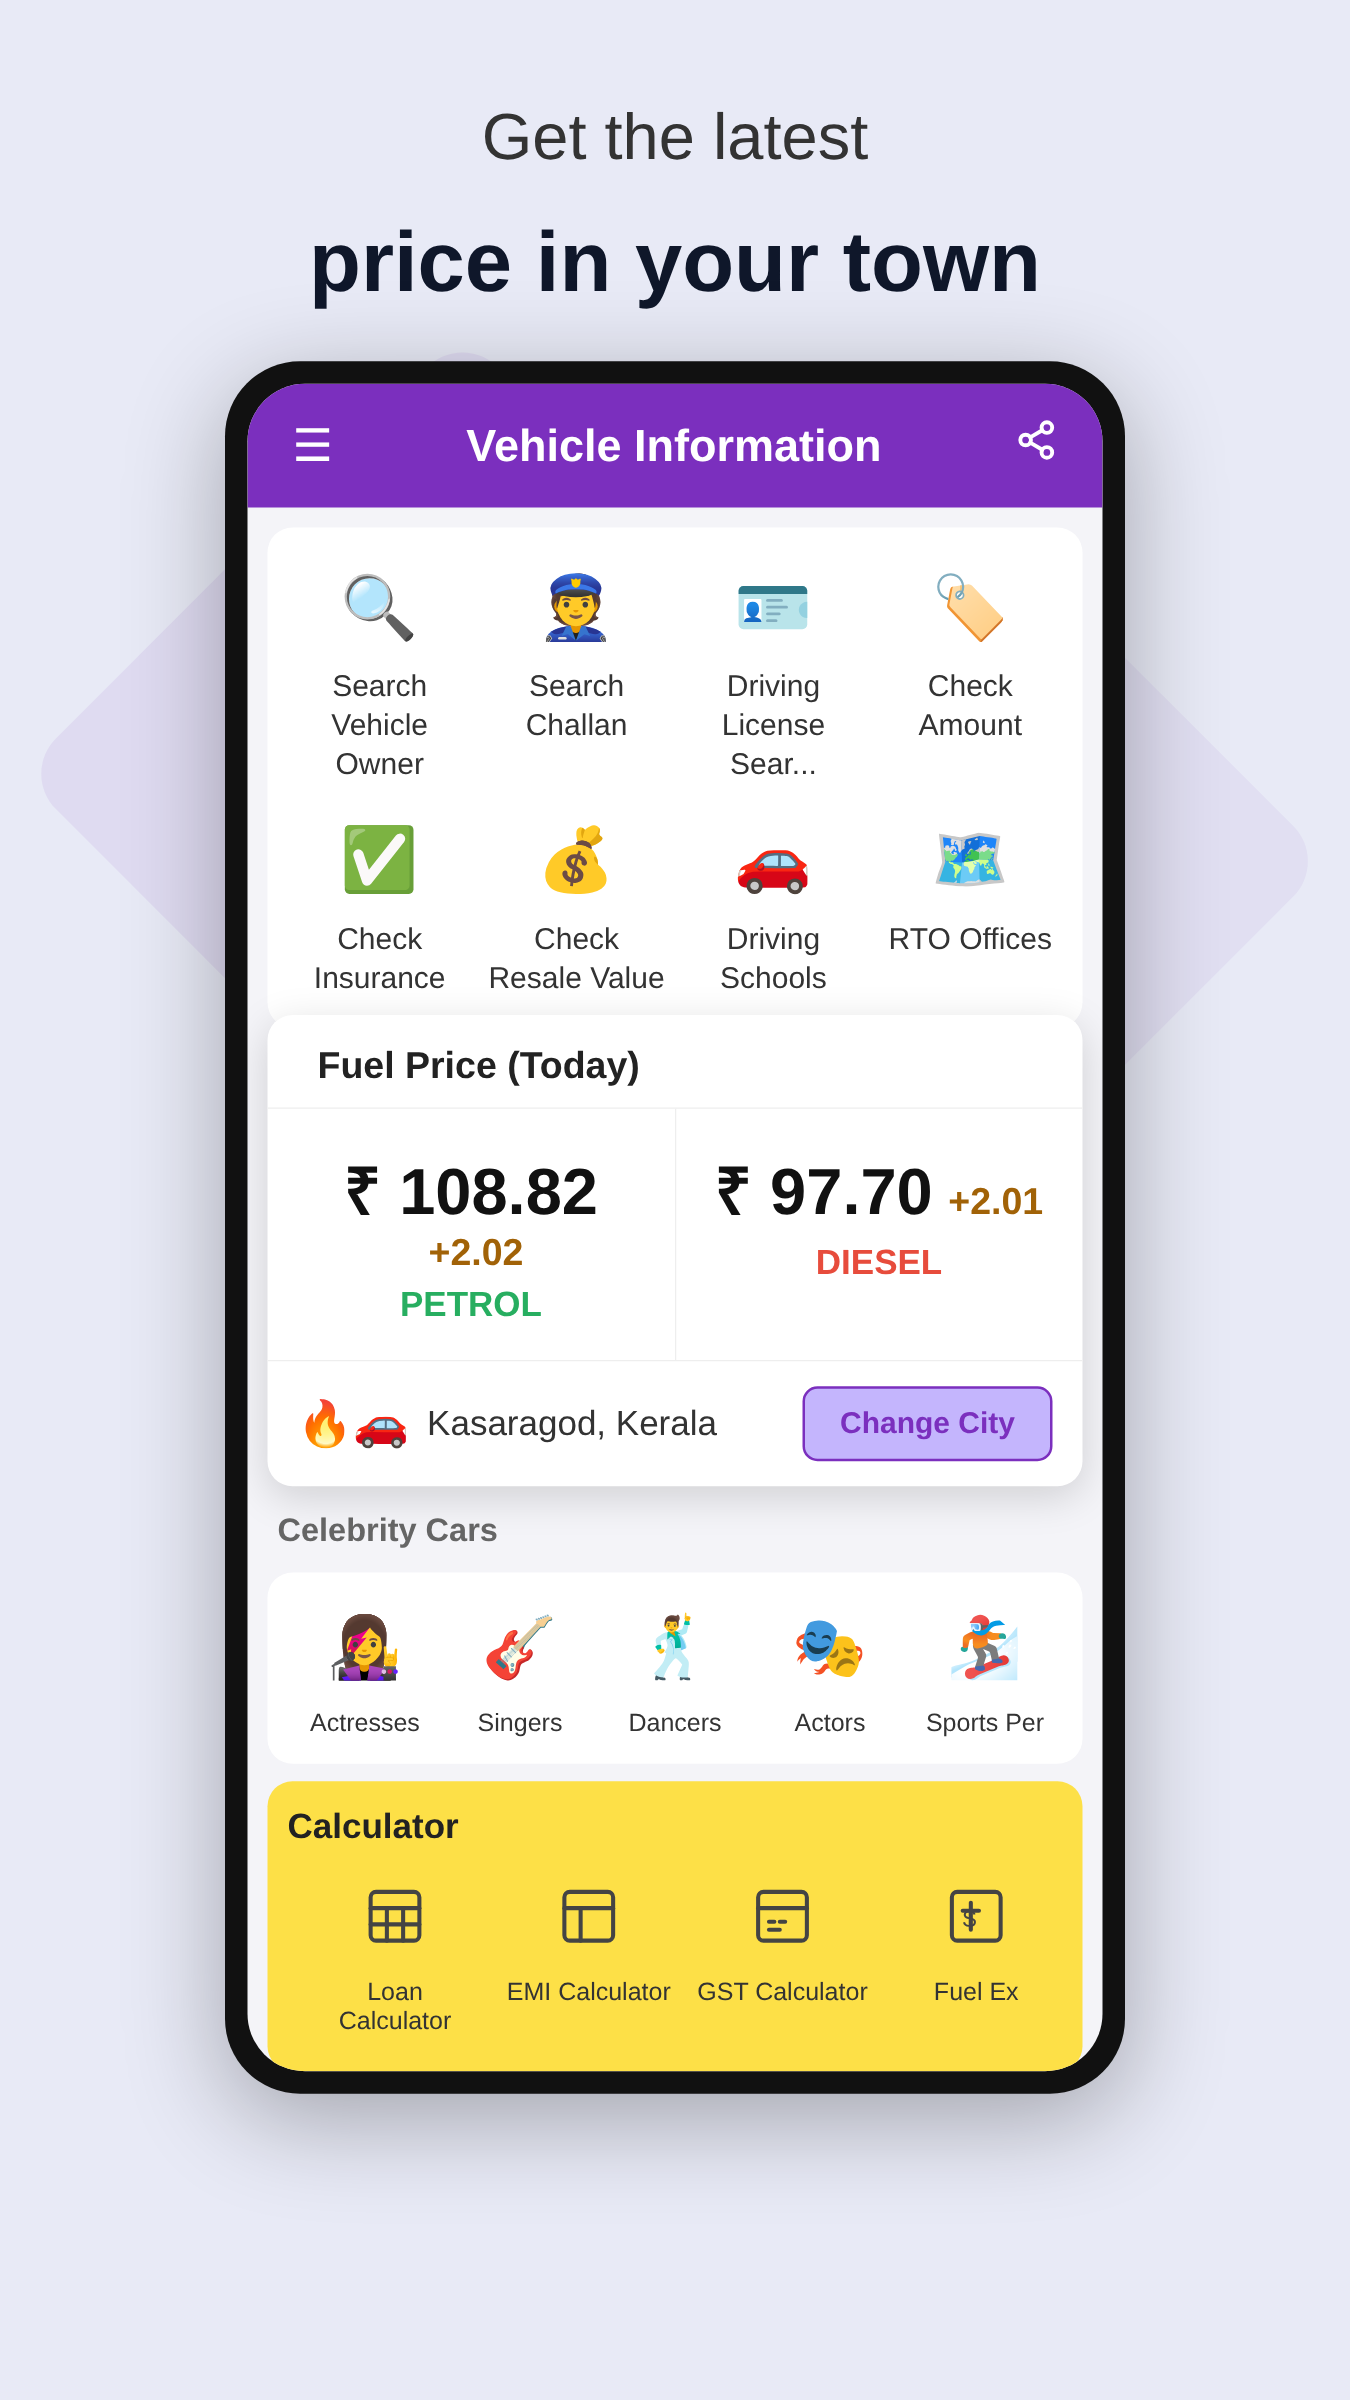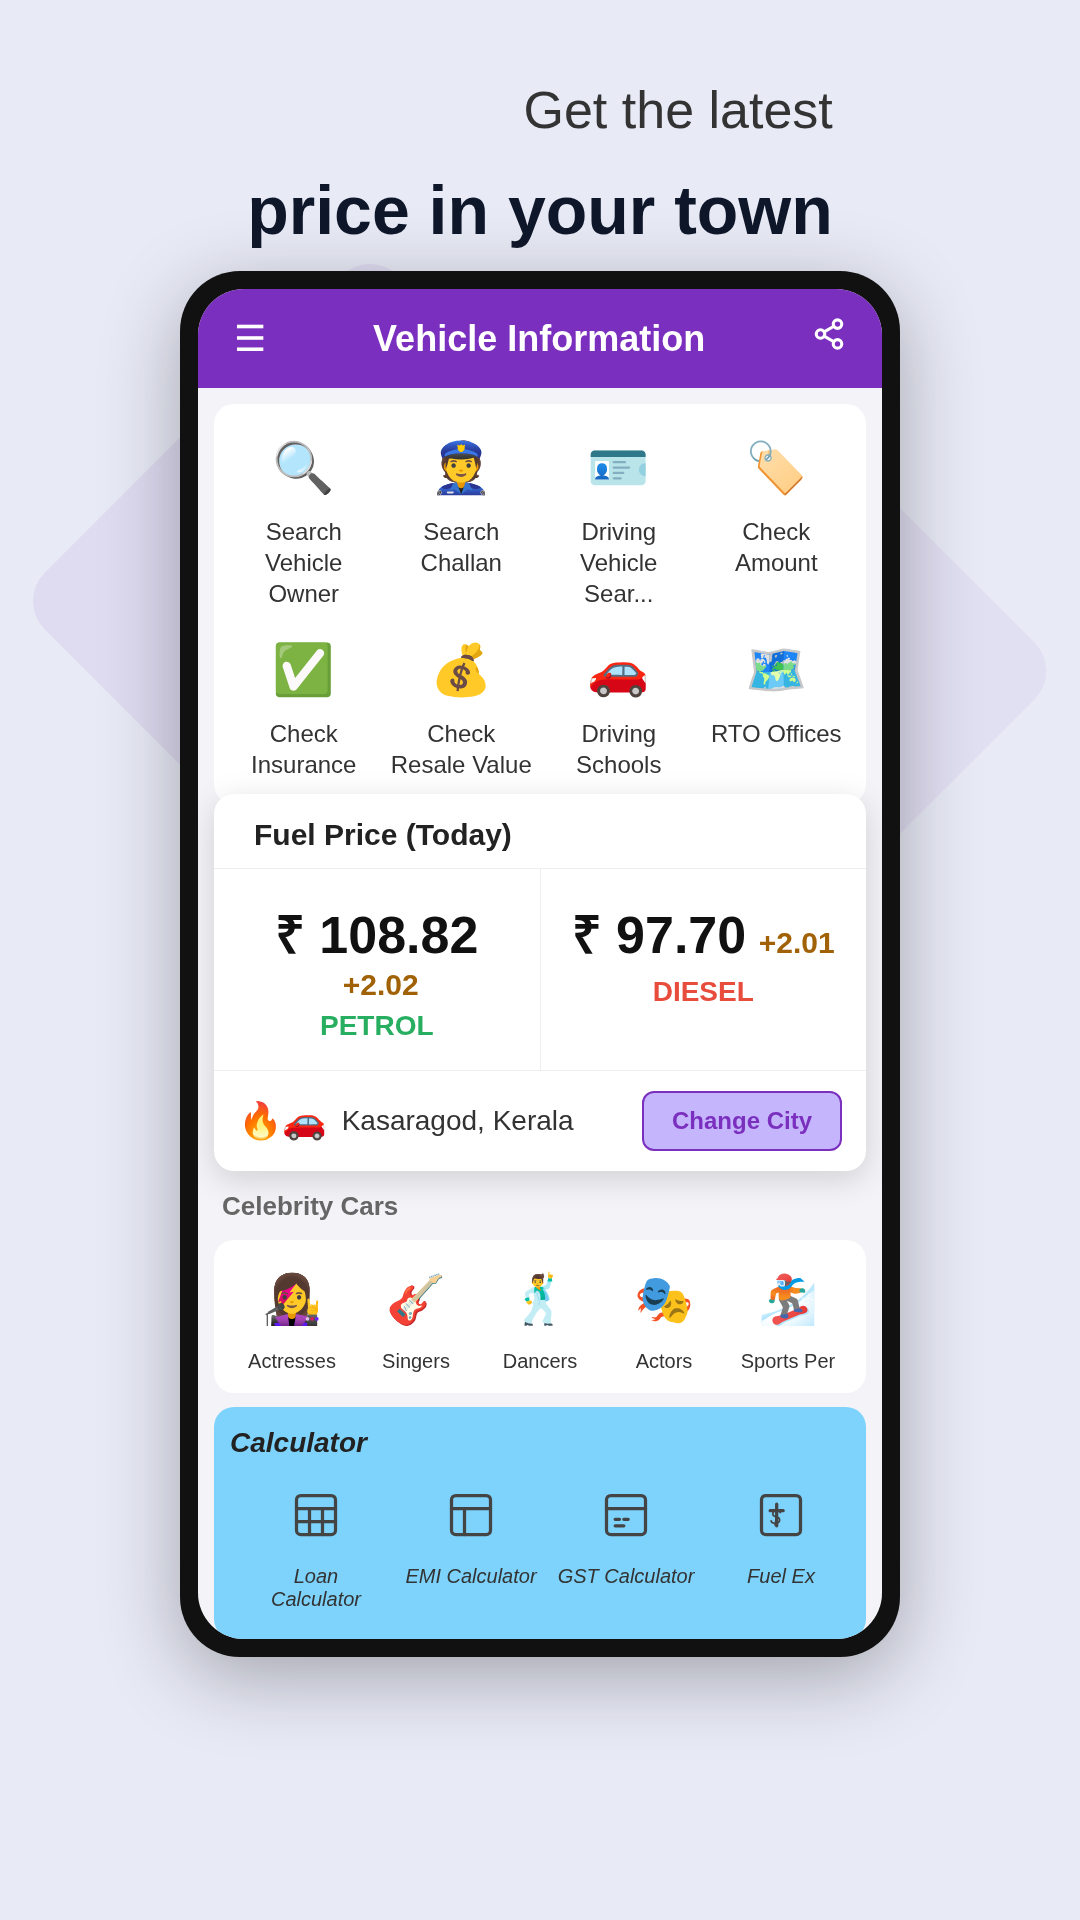--- a/index.html
+++ b/index.html
@@ -10,22 +10,22 @@
       background: #e8eaf6;
       font-family: 'Segoe UI', Arial, sans-serif;
       display: flex;
       flex-direction: column;
       align-items: center;
       overflow-x: hidden;
     }
 
     
     .hero {
-      text-align: right;
-      padding: 80px 40px 22px;
+      text-align: center;
+      padding: 80px 40px 40px;
       color: #222;
     }
     .hero-sub {
       font-size: 52px;
       font-weight: 400;
       color: #333;
     }
     .hero-main {
       font-size: 68px;
       font-weight: 800;
@@ -214,25 +214,24 @@
       font-size: 48px;
     }
     .celeb-label {
       font-size: 20px;
       color: #333;
       text-align: center;
     }
 
     
     .calc-section {
-      background: #7dd3fc;
+      background: #fde047;
       margin: 14px 16px 0;
       border-radius: 20px;
       padding: 20px 16px 28px;
-      font-style: italic;
     }
     .calc-header {
       font-size: 28px;
       font-weight: 700;
       color: #222;
       margin-bottom: 16px;
     }
     .calc-grid {
       display: flex;
       gap: 0;
@@ -324,21 +323,21 @@
         <div class="menu-item">
           <div class="menu-icon">🔍</div>
           <span class="menu-label">Search Vehicle Owner</span>
         </div>
         <div class="menu-item">
           <div class="menu-icon">👮</div>
           <span class="menu-label">Search Challan</span>
         </div>
         <div class="menu-item">
           <div class="menu-icon">🪪</div>
-          <span class="menu-label">Driving Vehicle Sear...</span>
+          <span class="menu-label">Driving License Sear...</span>
         </div>
         <div class="menu-item">
           <div class="menu-icon">🏷️</div>
           <span class="menu-label">Check Amount</span>
         </div>
 
         <div class="menu-item">
           <div class="menu-icon">✅</div>
           <span class="menu-label">Check Insurance</span>
         </div>

